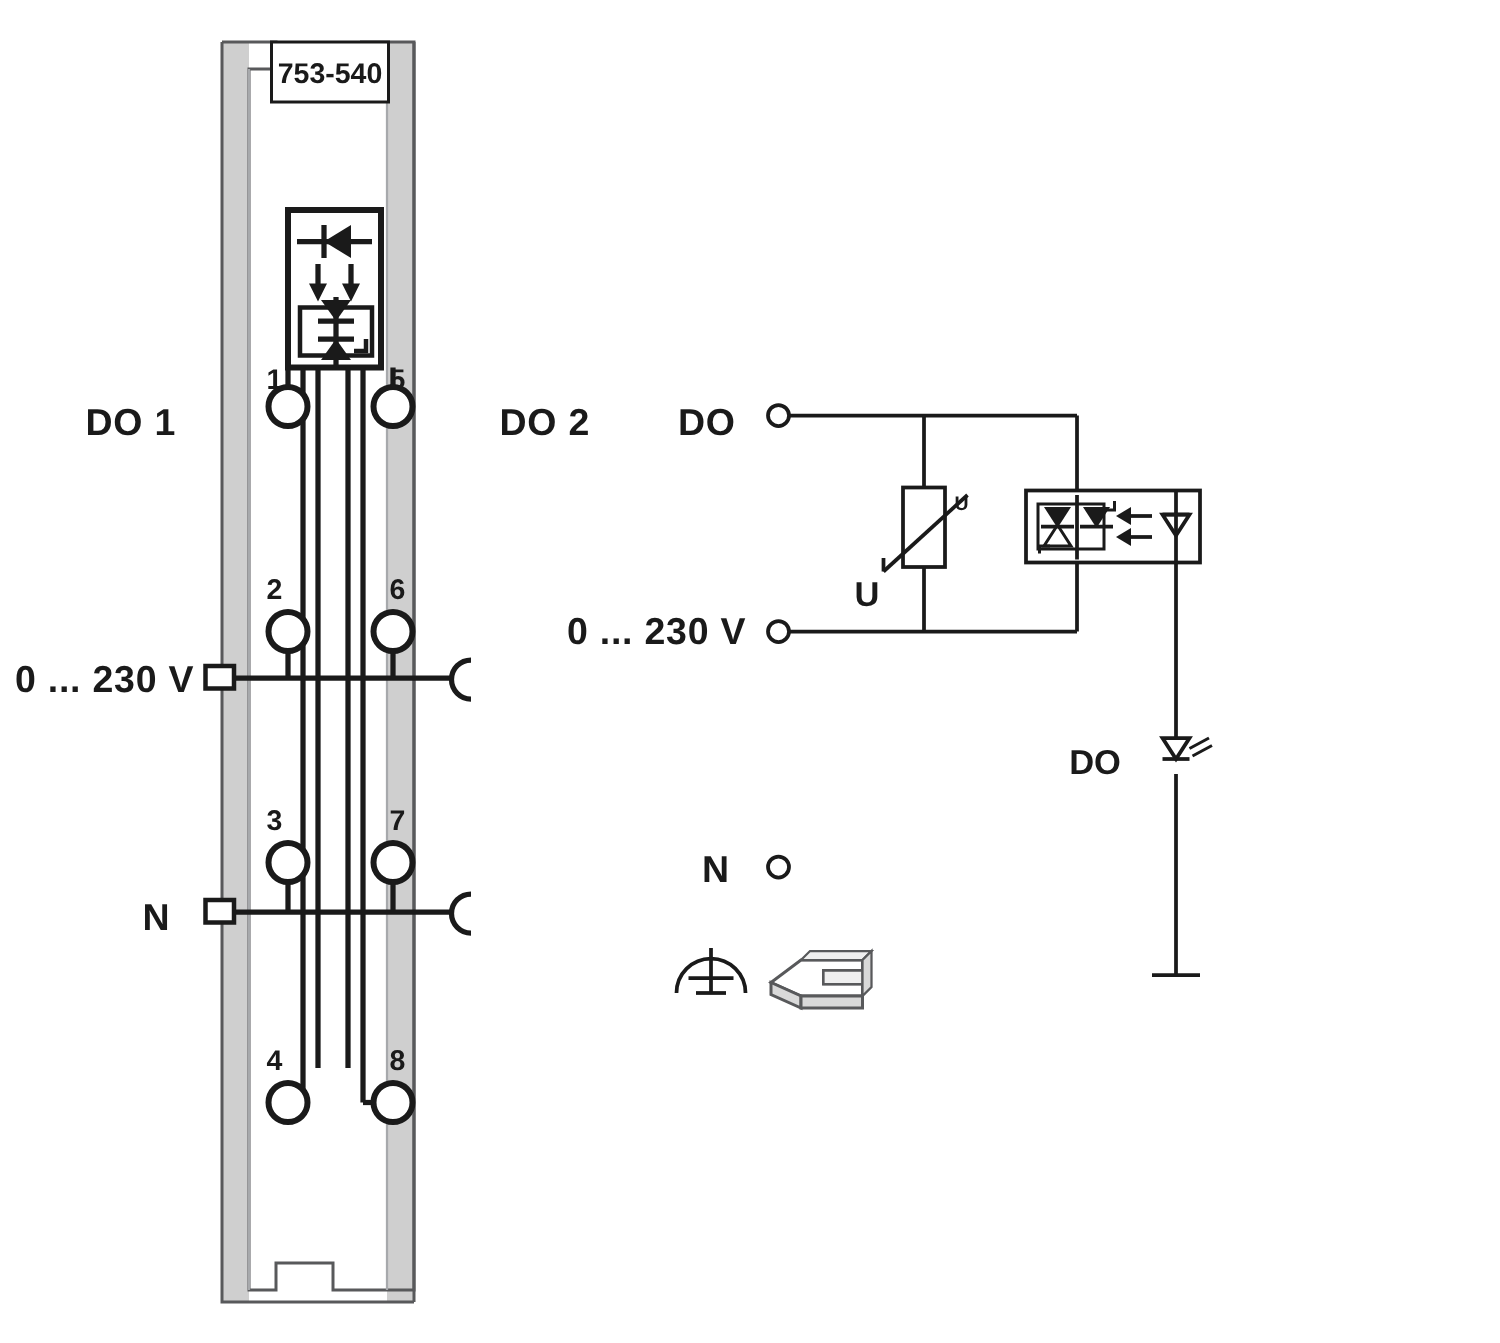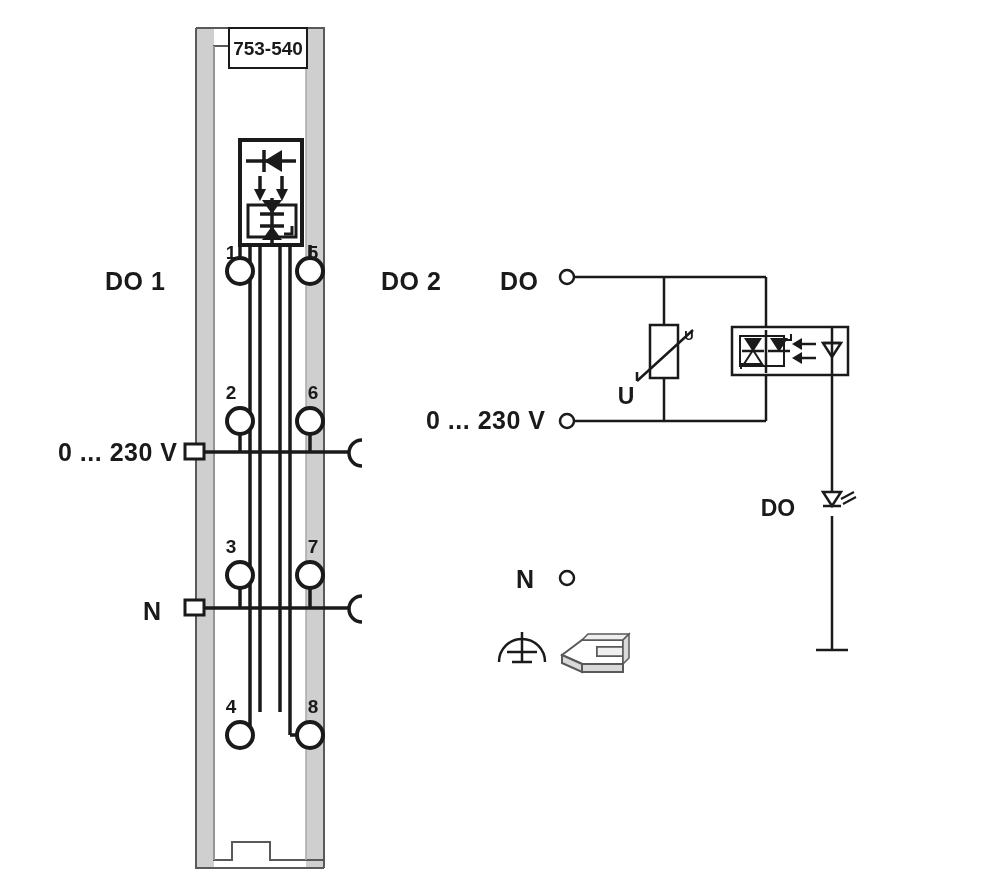--- a/index.html
+++ b/index.html
@@ -1,20 +1,20 @@
 <!DOCTYPE html>
 <html><head>
 <meta charset="utf-8">
 <title>753-540 Wiring Diagram</title>
 <style>
   html,body{margin:0;padding:0;background:#ffffff;}
   body{width:1000px;height:895px;position:relative;
        font-family:"Liberation Sans", sans-serif;
        -webkit-font-smoothing:antialiased;}
-  #root{position:absolute;left:0;top:0;width:905px;height:895px;overflow:hidden;margin-left:48px;}
+  #root{position:absolute;left:0;top:0;width:905px;height:895px;overflow:hidden;}
   svg{display:block;}
   .lbl{font-family:"Liberation Sans", sans-serif;font-weight:bold;fill:#1a1a1a;}
   .tnum{font-family:"Liberation Sans", sans-serif;font-weight:bold;fill:#1a1a1a;font-size:19px;}
   .partnum{font-family:"Liberation Sans", sans-serif;font-weight:bold;fill:#1a1a1a;font-size:19px;}
   .big{font-size:25px;letter-spacing:0.5px;}
   .mid{font-size:23px;}
   .tiny{font-size:13px;font-weight:bold;}
 </style>
 </head>
 <body>

